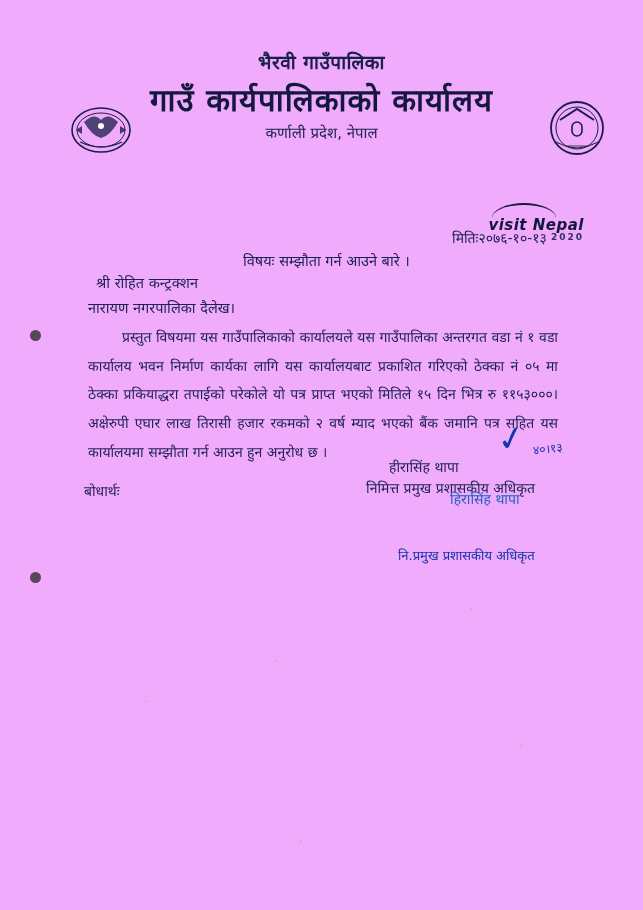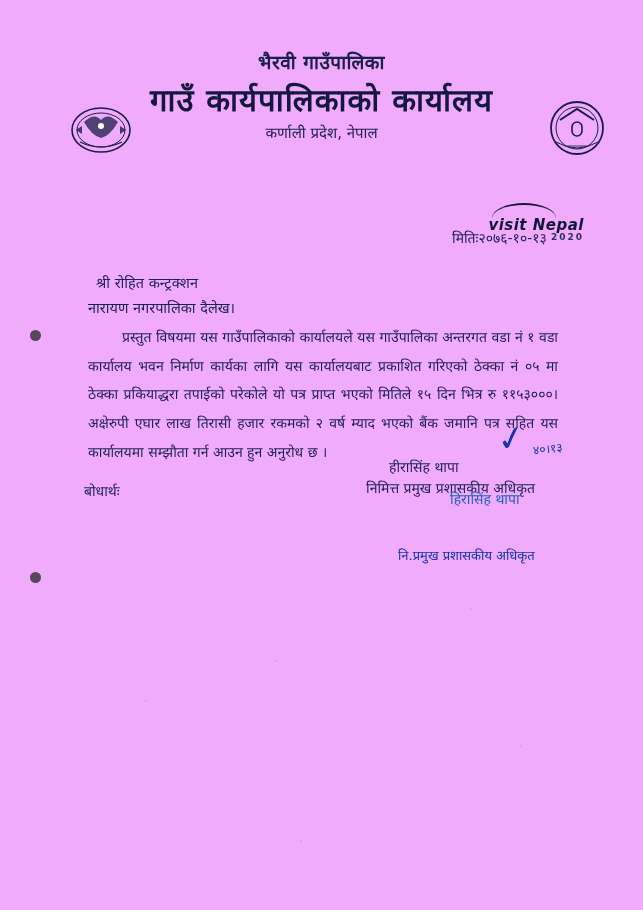--- a/index.html
+++ b/index.html
@@ -279,20 +279,21 @@
     </svg>
   </div>
 
   <div class="visit-nepal">
     <div class="vn-arch"></div>
     <div class="vn-line1">visit Nepal</div>
     <div class="vn-line2">2020</div>
   </div>
 
   <div class="date-line">मितिः२०७६-१०-१३</div>
+  <div class="subject-line">विषयः सम्झौता गर्न आउने बारे ।</div>
 
   <div class="addressee1">श्री रोहित कन्ट्रक्शन</div>
   <div class="addressee2">नारायण नगरपालिका दैलेख।</div>
 
   <div class="body-para"><span class="indent"></span><span>प्रस्तुत विषयमा यस गाउँपालिकाको कार्यालयले यस गाउँपालिका अन्तरगत वडा नं १ वडा कार्यालय भवन निर्माण कार्यका लागि यस कार्यालयबाट प्रकाशित गरिएको ठेक्का नं ०५ मा ठेक्का प्रकियाद्धरा तपाईको परेकोले यो पत्र प्राप्त भएको मितिले १५ दिन भित्र रु ११५३०००। अक्षेरुपी एघार लाख तिरासी हजार रकमको २ वर्ष म्याद भएको बैंक जमानि पत्र सहित यस कार्यालयमा सम्झौता गर्न आउन हुन अनुरोध छ ।</span></div>
 
   <div class="sig-scribble">✓</div>
   <div class="sig-date">४०।१३</div>
   <div class="sig-name">हीरासिंह थापा</div>
   <div class="sig-post">निमित्त प्रमुख प्रशासकीय अधिकृत</div>

